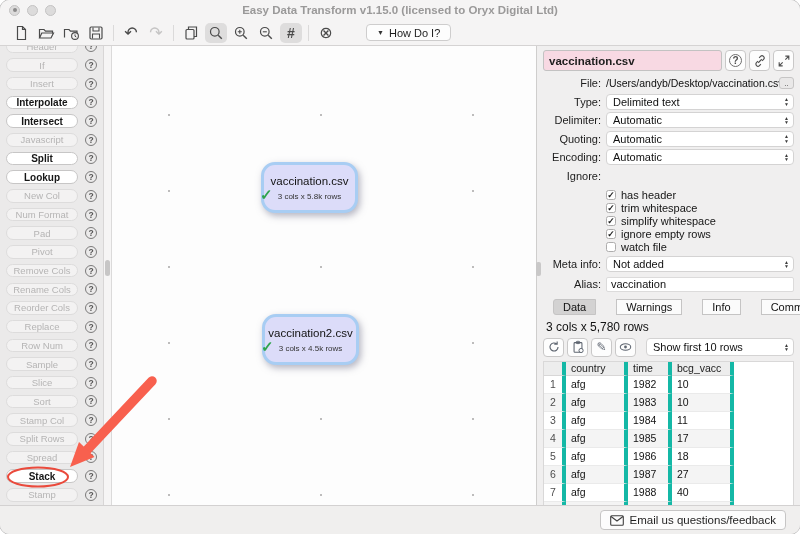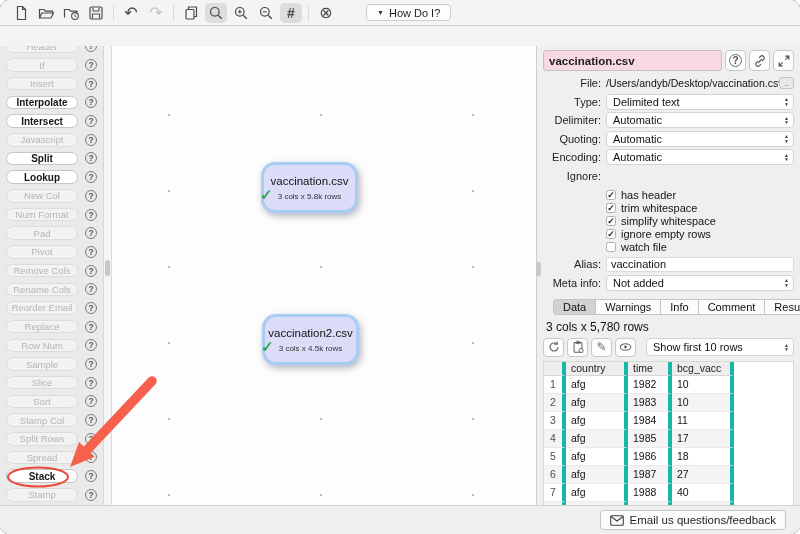--- a/index.html
+++ b/index.html
@@ -84,21 +84,21 @@
   .chev span { font-size:5px; line-height:4.5px; }
 
   .check-group { margin:2px 0 3px 63px; }
   .check-row { display:flex; align-items:center; height:13px; gap:5px; font-size:11px; color:#141414; }
   .cbx { width:10px; height:10px; background:#fff; border:1px solid #aeadad; border-radius:2.5px;
          display:flex; align-items:center; justify-content:center; font-size:9px; font-weight:700; color:#1d1d1d; flex-shrink:0; }
 
   .alias-input { flex:1; height:15px; background:#fff; border:1px solid #dcdbdb; border-radius:2px;
                  font-size:11px; color:#101010; display:flex; align-items:center; padding-left:4px; }
 
-  .tabs { display:flex; margin:4px 0 0 10px; }
+  .tabs { display:flex; margin:4px 0 0 10px;gap:21px; }
   .tab { height:16px; padding:0 9px; display:flex; align-items:center; font-size:11px; color:#111;
          background:#fbfbfb; border:1px solid #c5c4c4; margin-left:-1px; }
   .tab:first-child { border-radius:3px 0 0 3px; margin-left:0; }
   .tab:last-child { border-radius:0 3px 3px 0; }
   .tab.sel { background:#d3d2d2; }
 
   .stats { font-size:12px; color:#121212; margin:5px 0 4px 3px; }
 
   .dtoolbar { display:flex; align-items:center; gap:3px; margin-bottom:4px; }
   .dt-btn { width:21px; height:19px; background:#fdfdfd; border:1px solid #c9c8c8; border-radius:4px;
@@ -124,20 +124,30 @@
                border:1px solid #c6c5c5; border-radius:4px; padding:0 9px; font-size:11.5px; color:#1f1f1f; }
 
   .annotation { position:absolute; inset:0; pointer-events:none; z-index:60; }
   svg.ic { display:block; }
 </style>
 </head>
 <body>
 
 <div class="window">
 
+  <div class="titlebar">
+    <div class="lights">
+      <div class="light">
+          <span class="inner"></span>
+        </div>
+      <div class="light"></div>
+      <div class="light"></div>
+    </div>
+    <div class="win-title">Easy Data Transform v1.15.0 (licensed to Oryx Digital Ltd)</div>
+  </div>
 
   <div class="toolbar">
     <div class="tb-btn">
       <svg class="ic" width="16" height="16" viewBox="0 0 16 16">
           <path d="M4.5 1.5h5l3 3v10h-8z M9.5 1.5v3h3" fill="none" stroke="#4a4a4a" stroke-width="1.2"></path>
         </svg>
     </div>
     <div class="tb-btn">
       <svg class="ic" width="17" height="16" viewBox="0 0 17 16">
           <path d="M1.5 13v-8.5h4.5l1.5 1.7h7v2" fill="none" stroke="#4a4a4a" stroke-width="1.2"></path>
@@ -258,21 +268,21 @@
           </div>
           <div class="sb-row">
             <div class="sb-btn">Remove Cols</div>
             <div class="sb-help">?</div>
           </div>
           <div class="sb-row">
             <div class="sb-btn">Rename Cols</div>
             <div class="sb-help">?</div>
           </div>
           <div class="sb-row">
-            <div class="sb-btn">Reorder Email</div>
+            <div class="sb-btn">Reorder Cols</div>
             <div class="sb-help">?</div>
           </div>
           <div class="sb-row">
             <div class="sb-btn">Replace</div>
             <div class="sb-help">?</div>
           </div>
           <div class="sb-row">
             <div class="sb-btn">Row Num</div>
             <div class="sb-help">?</div>
           </div>
@@ -417,36 +427,36 @@
           <label class="check-row">
             <span class="cbx">✓</span>
             <span>ignore empty rows</span>
           </label>
           <label class="check-row">
             <span class="cbx"></span>
             <span>watch file</span>
           </label>
         </div>
 
-      <div class="form-row">
-        <div class="form-label">Alias:</div>
-        <div class="alias-input">vaccination</div>
-      </div>
-
       <div class="form-row" style="margin-bottom:4px;">
         <div class="form-label">Meta info:</div>
         <div class="select">
           <span class="grow">Not added</span>
           <span class="chev">
               <span>▲</span>
               <span>▼</span>
             </span>
         </div>
       </div>
 
+      <div class="form-row">
+        <div class="form-label">Alias:</div>
+        <div class="alias-input">vaccination</div>
+      </div>
+
       <div class="tabs" id="inspector-tabs">
           <div class="tab sel">Data</div>
           <div class="tab">Warnings</div>
           <div class="tab">Info</div>
           <div class="tab">Comment</div>
           <div class="tab">Results</div>
         </div>
 
       <div class="stats">3 cols x 5,780 rows</div>
 

